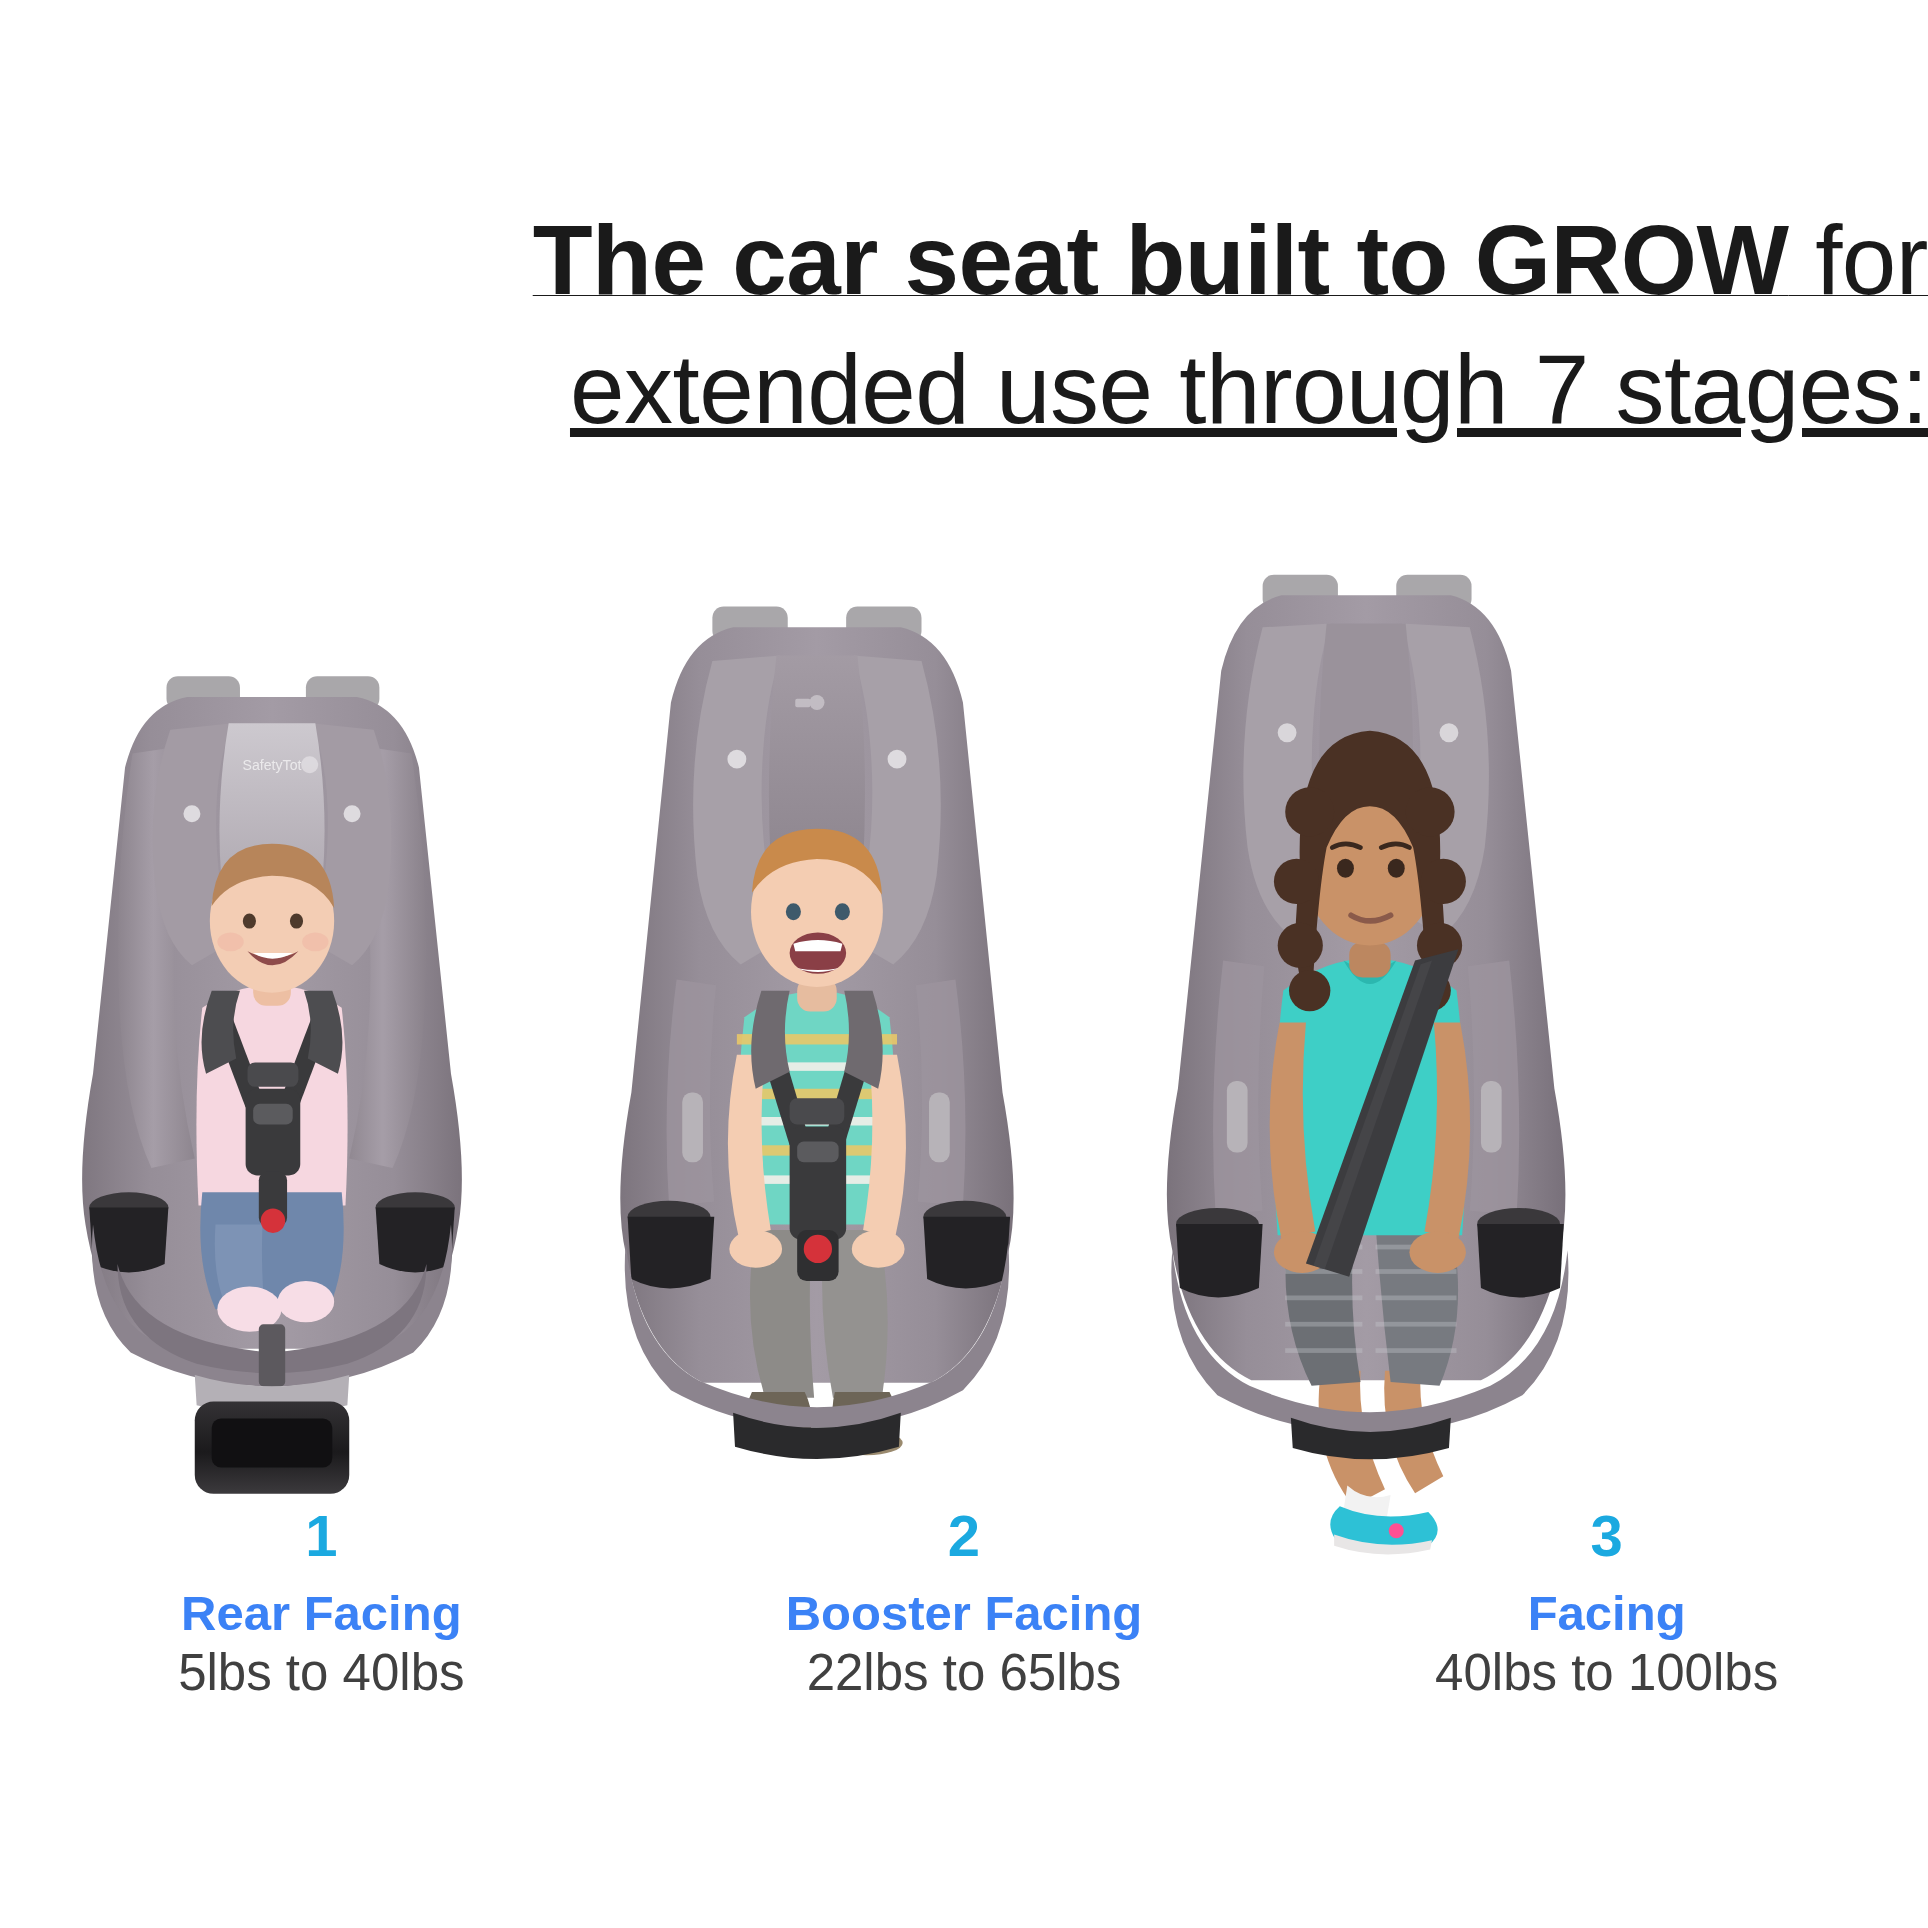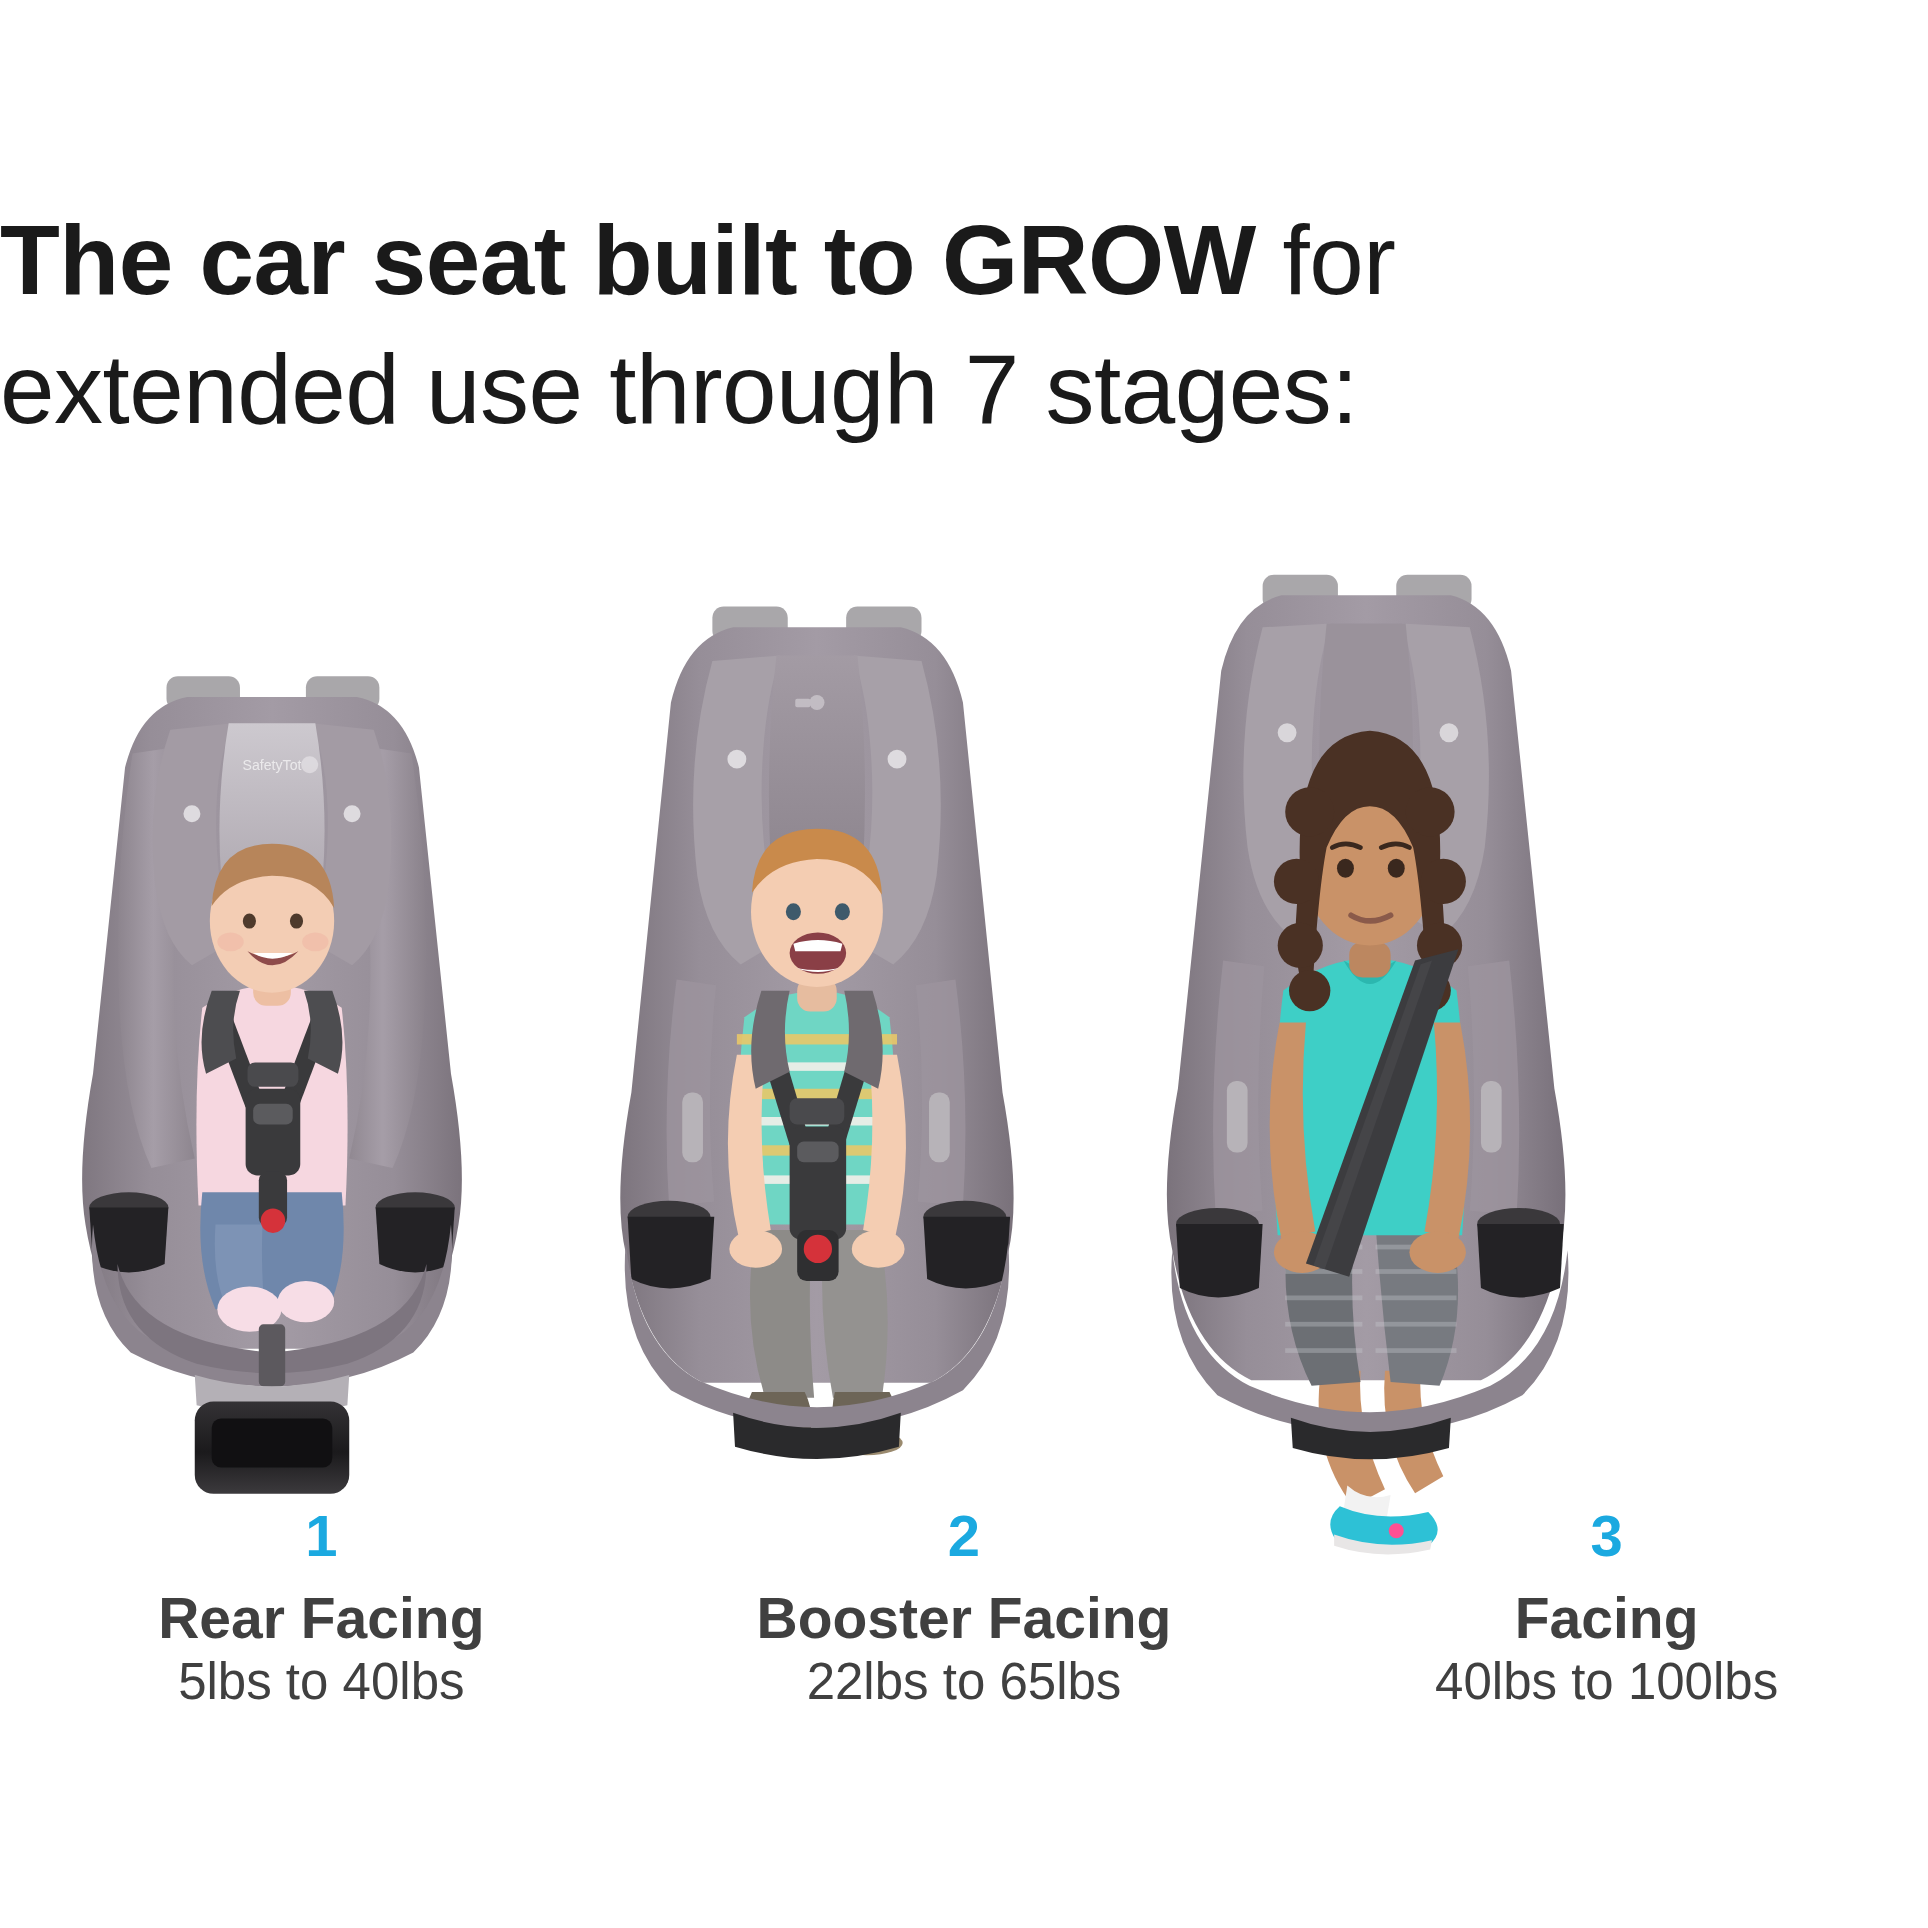--- a/index.html
+++ b/index.html
@@ -10,23 +10,24 @@
     font-family:"Liberation Sans", sans-serif;
     color:#1a1a1a;
     overflow:hidden;
     position:relative;
   }
 
   
   .headline {
     position:absolute;
     top:196px; left:0; width:1928px;
-    text-align:left;
+    text-align:right;
     line-height:1.32;
     letter-spacing:-0.5px;
+    text-decoration:underline;
   }
   .headline .ln { display:block; white-space:nowrap; }
   .hl-strong { font-weight:700; font-size:98px; font-stretch:condensed; }
   .hl-light  { font-weight:300; font-size:98px; }
 
   
   .stages {
     position:absolute;
     top:565px; left:0; width:1632px; height:1036px;
     display:flex;
@@ -52,24 +53,24 @@
   .cap-num {
     display:block;
     color:#1BA9E0;
     font-size:58px;
     font-weight:600;
     line-height:1.0;
     margin-bottom:21px;
   }
   .cap-title {
     display:block;
-    font-size:57px;
+    font-size:49px;
     font-weight:700;
     line-height:1.14;
-    color:#404040;
+    color:#3b82f6;
   }
   .cap-range {
     display:block;
     font-size:51px;
     font-weight:300;
     line-height:1.2;
     color:#404040;
   }
 
   svg { display:block; overflow:visible; }

